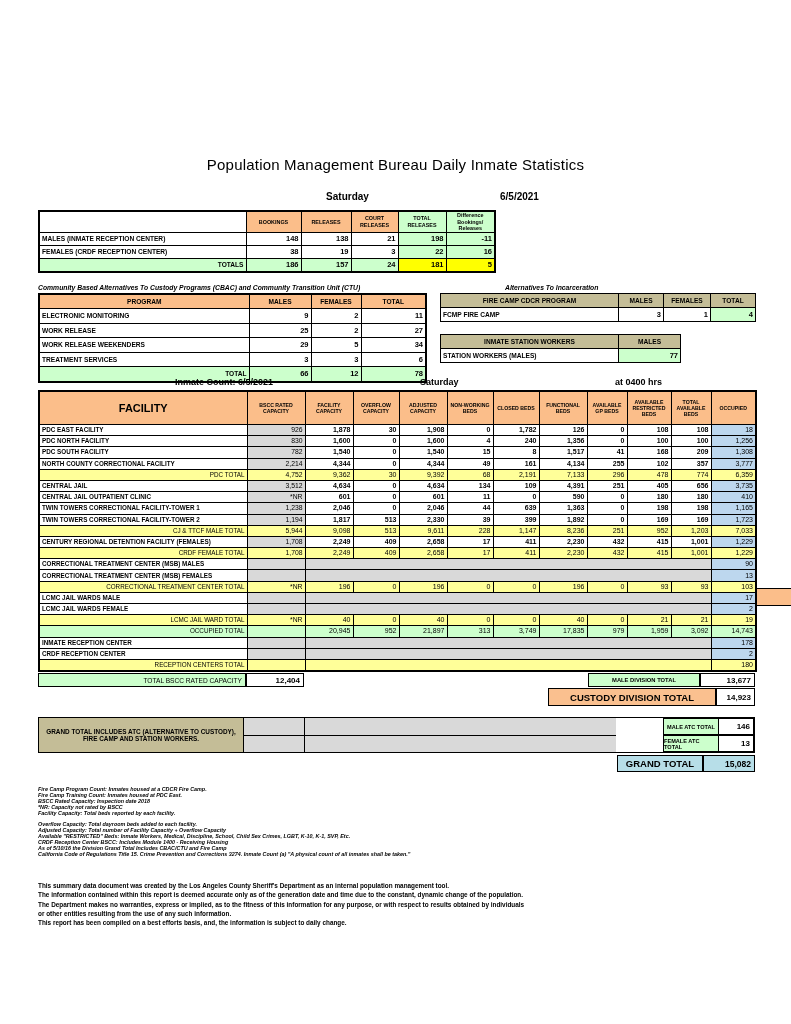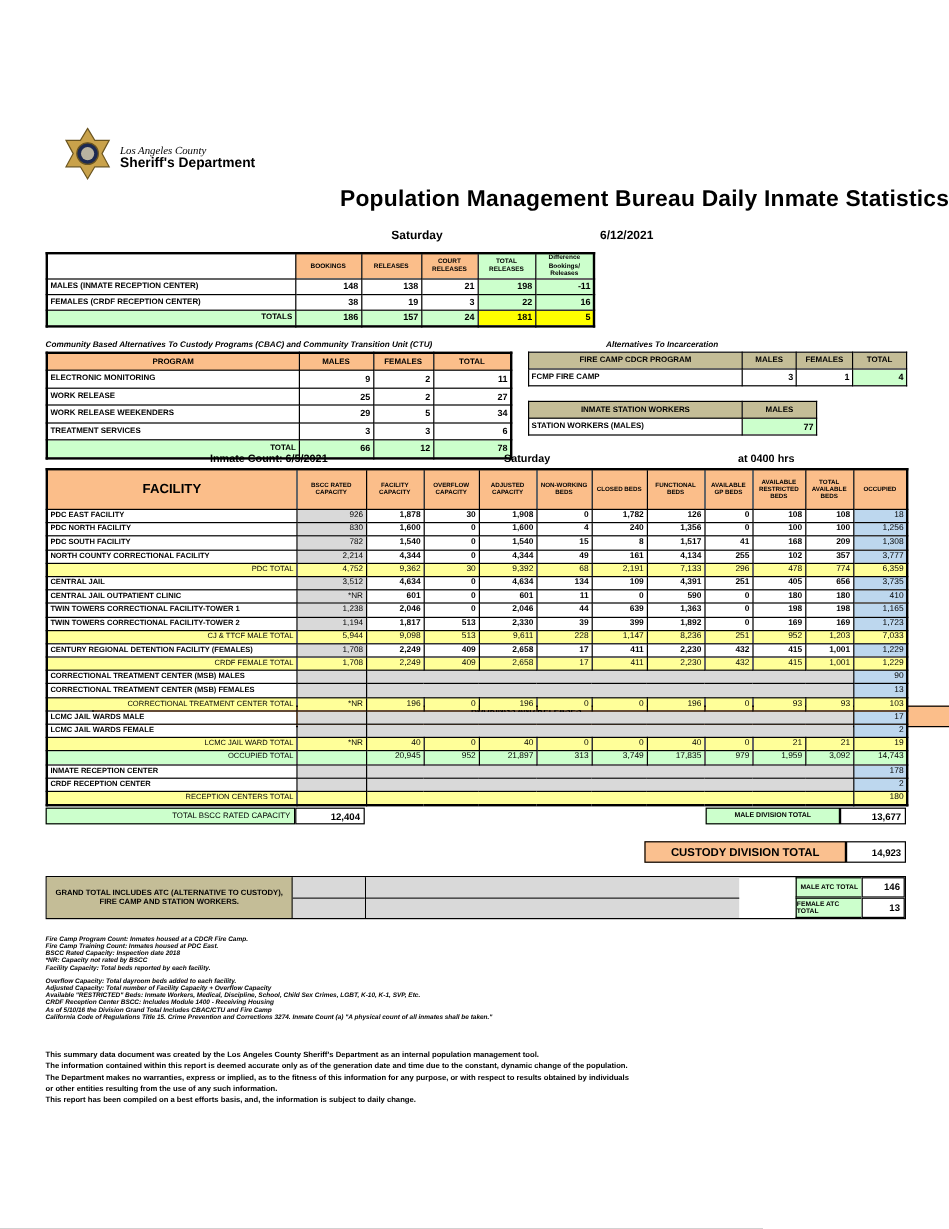--- a/index.html
+++ b/index.html
@@ -3,22 +3,22 @@
 <meta charset="utf-8">
 <style>
   html,body{margin:0;padding:0;background:#888;}
   .page{position:relative;width:791px;height:1024px;background:#fff;margin:0 auto;
         font-family:"Liberation Sans", sans-serif;color:#000;overflow:hidden;}
 
   
   .logo{position:absolute;left:52px;top:106px;display:flex;align-items:center;gap:6px;}
   .logo-text .l1{font-family:"Liberation Serif", serif;font-style:italic;font-size:9px;}
   .logo-text .l2{font-weight:bold;font-size:11.5px;}
-  .doc-title{position:absolute;left:0;top:156px;width:100%;text-align:right;
-             font-size:19px;font-weight:bold;letter-spacing:.2px;}
+  .doc-title{position:absolute;left:0;top:156px;width:100%;text-align:center;
+             font-size:15px;font-weight:normal;letter-spacing:.2px;}
   .top-day{position:absolute;left:300px;top:191px;width:95px;text-align:center;font-size:10px;font-weight:bold;}
   .top-date{position:absolute;left:500px;top:191px;font-size:10px;font-weight:bold;}
 
   
   table{border-collapse:collapse;table-layout:fixed;}
   td,th{border:1px solid #000;padding:0 2px;overflow:hidden;white-space:nowrap;}
   .wrap{white-space:normal;}
 
   
   .bk{position:absolute;left:38px;top:210px;width:456px;border:2px solid #000;}
@@ -78,21 +78,21 @@
   .fr.span_yellow td.c-label{text-align:right;}
 
   
   .urow{display:flex;align-items:stretch;}
   .cellbox{border:1.5px solid #000;box-sizing:border-box;display:flex;align-items:center;}
   .row-bscc{height:14px;margin-top:1px;}
   .lbl-green{background:#CCFFCC;font-size:6.6px;justify-content:flex-end;padding:0 3px;}
   .val-white{background:#fff;font-weight:bold;font-size:8px;justify-content:flex-end;padding:0 3px;}
   .div-lbl{background:#CCFFCC;font-size:5.8px;font-weight:bold;justify-content:center;}
   .row-femdiv,.row-malediv{height:14px;}
-  .row-custody{height:18px;margin-top:14px;}
+  .row-custody{height:18px;margin-top:1px;}
   .custody-lbl{background:#FAC08F;font-weight:bold;font-size:9.5px;justify-content:center;}
   .grand-block{margin-top:11px;border:1.5px solid #000;height:34px;display:flex;}
   .gb-note{width:205px;background:#C4BD97;border-right:1px solid #000;font-size:6.4px;font-weight:bold;
            display:flex;align-items:center;text-align:center;white-space:normal;line-height:7.5px;padding:0 4px;box-sizing:border-box;}
   .gb-gray1{width:60px;border-right:1px solid #000;display:flex;flex-direction:column;}
   .gb-grayw{flex:1;display:flex;flex-direction:column;}
   .gb-gray1 div,.gb-grayw div{flex:1;background:#D9D9D9;border-bottom:1px solid #000;}
   .gb-gray1 div:last-child,.gb-grayw div:last-child{border-bottom:none;}
   .gb-right{width:138px;display:flex;flex-direction:column;}
   .gb-r{flex:1;display:flex;padding-left:47px;}
@@ -108,37 +108,24 @@
   .notes{margin-top:14px;font-style:italic;font-weight:bold;font-size:5.4px;line-height:6px;}
   .notes2{margin-top:5px;}
   .disclaimer{margin-top:24px;font-size:6.4px;font-weight:bold;line-height:9.2px;}
   .fn-line,.dc-line{white-space:nowrap;}
 </style>
 </head>
 <body>
 
 <div class="page">
 
-  <div class="logo">
-    <span>
-      <svg width="42" height="44" viewBox="0 0 42 44">
-        <polygon points="21,1 27,11 39,11 33,22 39,33 27,33 21,43 15,33 3,33 9,22 3,11 15,11" fill="#C9A24B" stroke="#6b5520" stroke-width="1"></polygon>
-        <circle cx="21" cy="22" r="9" fill="#1d2a52" stroke="#6b5520" stroke-width="1"></circle>
-        <circle cx="21" cy="22" r="5.5" fill="#b9b3a0"></circle>
-      </svg>
-    </span>
-    <span class="logo-text">
-      <span class="l1" style="display:block">Los Angeles County</span>
-      <span class="l2" style="display:block">Sheriff's Department</span>
-    </span>
-  </div>
 
   <div class="doc-title">Population Management Bureau Daily Inmate Statistics</div>
   <div class="top-day">Saturday</div>
-  <div class="top-date">6/12/2021</div>
+  <div class="top-date">6/5/2021</div>
 
   <table class="bk">
     <colgroup>
         <col style="width:207px">
         <col style="width:55px">
         <col style="width:50px">
         <col style="width:47px">
         <col style="width:48px">
         <col style="width:49px">
       </colgroup>
@@ -568,21 +555,21 @@
       <div class="cellbox val-white" style="width:58px">12,404</div>
       <div style="flex:1"></div>
       <div class="cellbox div-lbl" style="width:112px">MALE DIVISION TOTAL</div>
       <div class="cellbox val-white" style="width:55px">13,677</div>
     </div>
 
 
     <div class="urow row-custody">
       <div style="flex:1"></div>
       <div class="cellbox custody-lbl" style="width:168px">CUSTODY DIVISION TOTAL</div>
-      <div class="cellbox val-white" style="width:50px">14,923</div>
+      <div class="cellbox val-white" style="width:39px">14,923</div>
     </div>
 
     <div class="grand-block">
       <div class="gb-note wrap">GRAND TOTAL INCLUDES ATC (ALTERNATIVE TO CUSTODY), FIRE CAMP AND STATION WORKERS.</div>
       <div class="gb-gray1">
           <div></div>
           <div></div>
         </div>
       <div class="gb-grayw">
           <div></div>
@@ -593,20 +580,25 @@
           <div class="atc-lbl">MALE ATC TOTAL</div>
           <div class="atc-val">146</div>
         </div>
         <div class="gb-r">
           <div class="atc-lbl">FEMALE ATC TOTAL</div>
           <div class="atc-val">13</div>
         </div>
       </div>
     </div>
 
+    <div class="urow row-grand">
+      <div style="flex:1"></div>
+      <div class="cellbox grand-lbl" style="width:86px">GRAND TOTAL</div>
+      <div class="cellbox grand-val" style="width:52px">15,082</div>
+    </div>
 
     <div class="notes">
         <div class="fn-line">Fire Camp Program Count: Inmates housed at a CDCR Fire Camp.</div>
         <div class="fn-line">Fire Camp Training Count: Inmates housed at PDC East.</div>
         <div class="fn-line">BSCC Rated Capacity: Inspection date 2018</div>
         <div class="fn-line">*NR: Capacity not rated by BSCC</div>
         <div class="fn-line">Facility Capacity: Total beds reported by each facility.</div>
       </div>
     <div class="notes notes2">
         <div class="fn-line">Overflow Capacity: Total dayroom beds added to each facility.</div>

